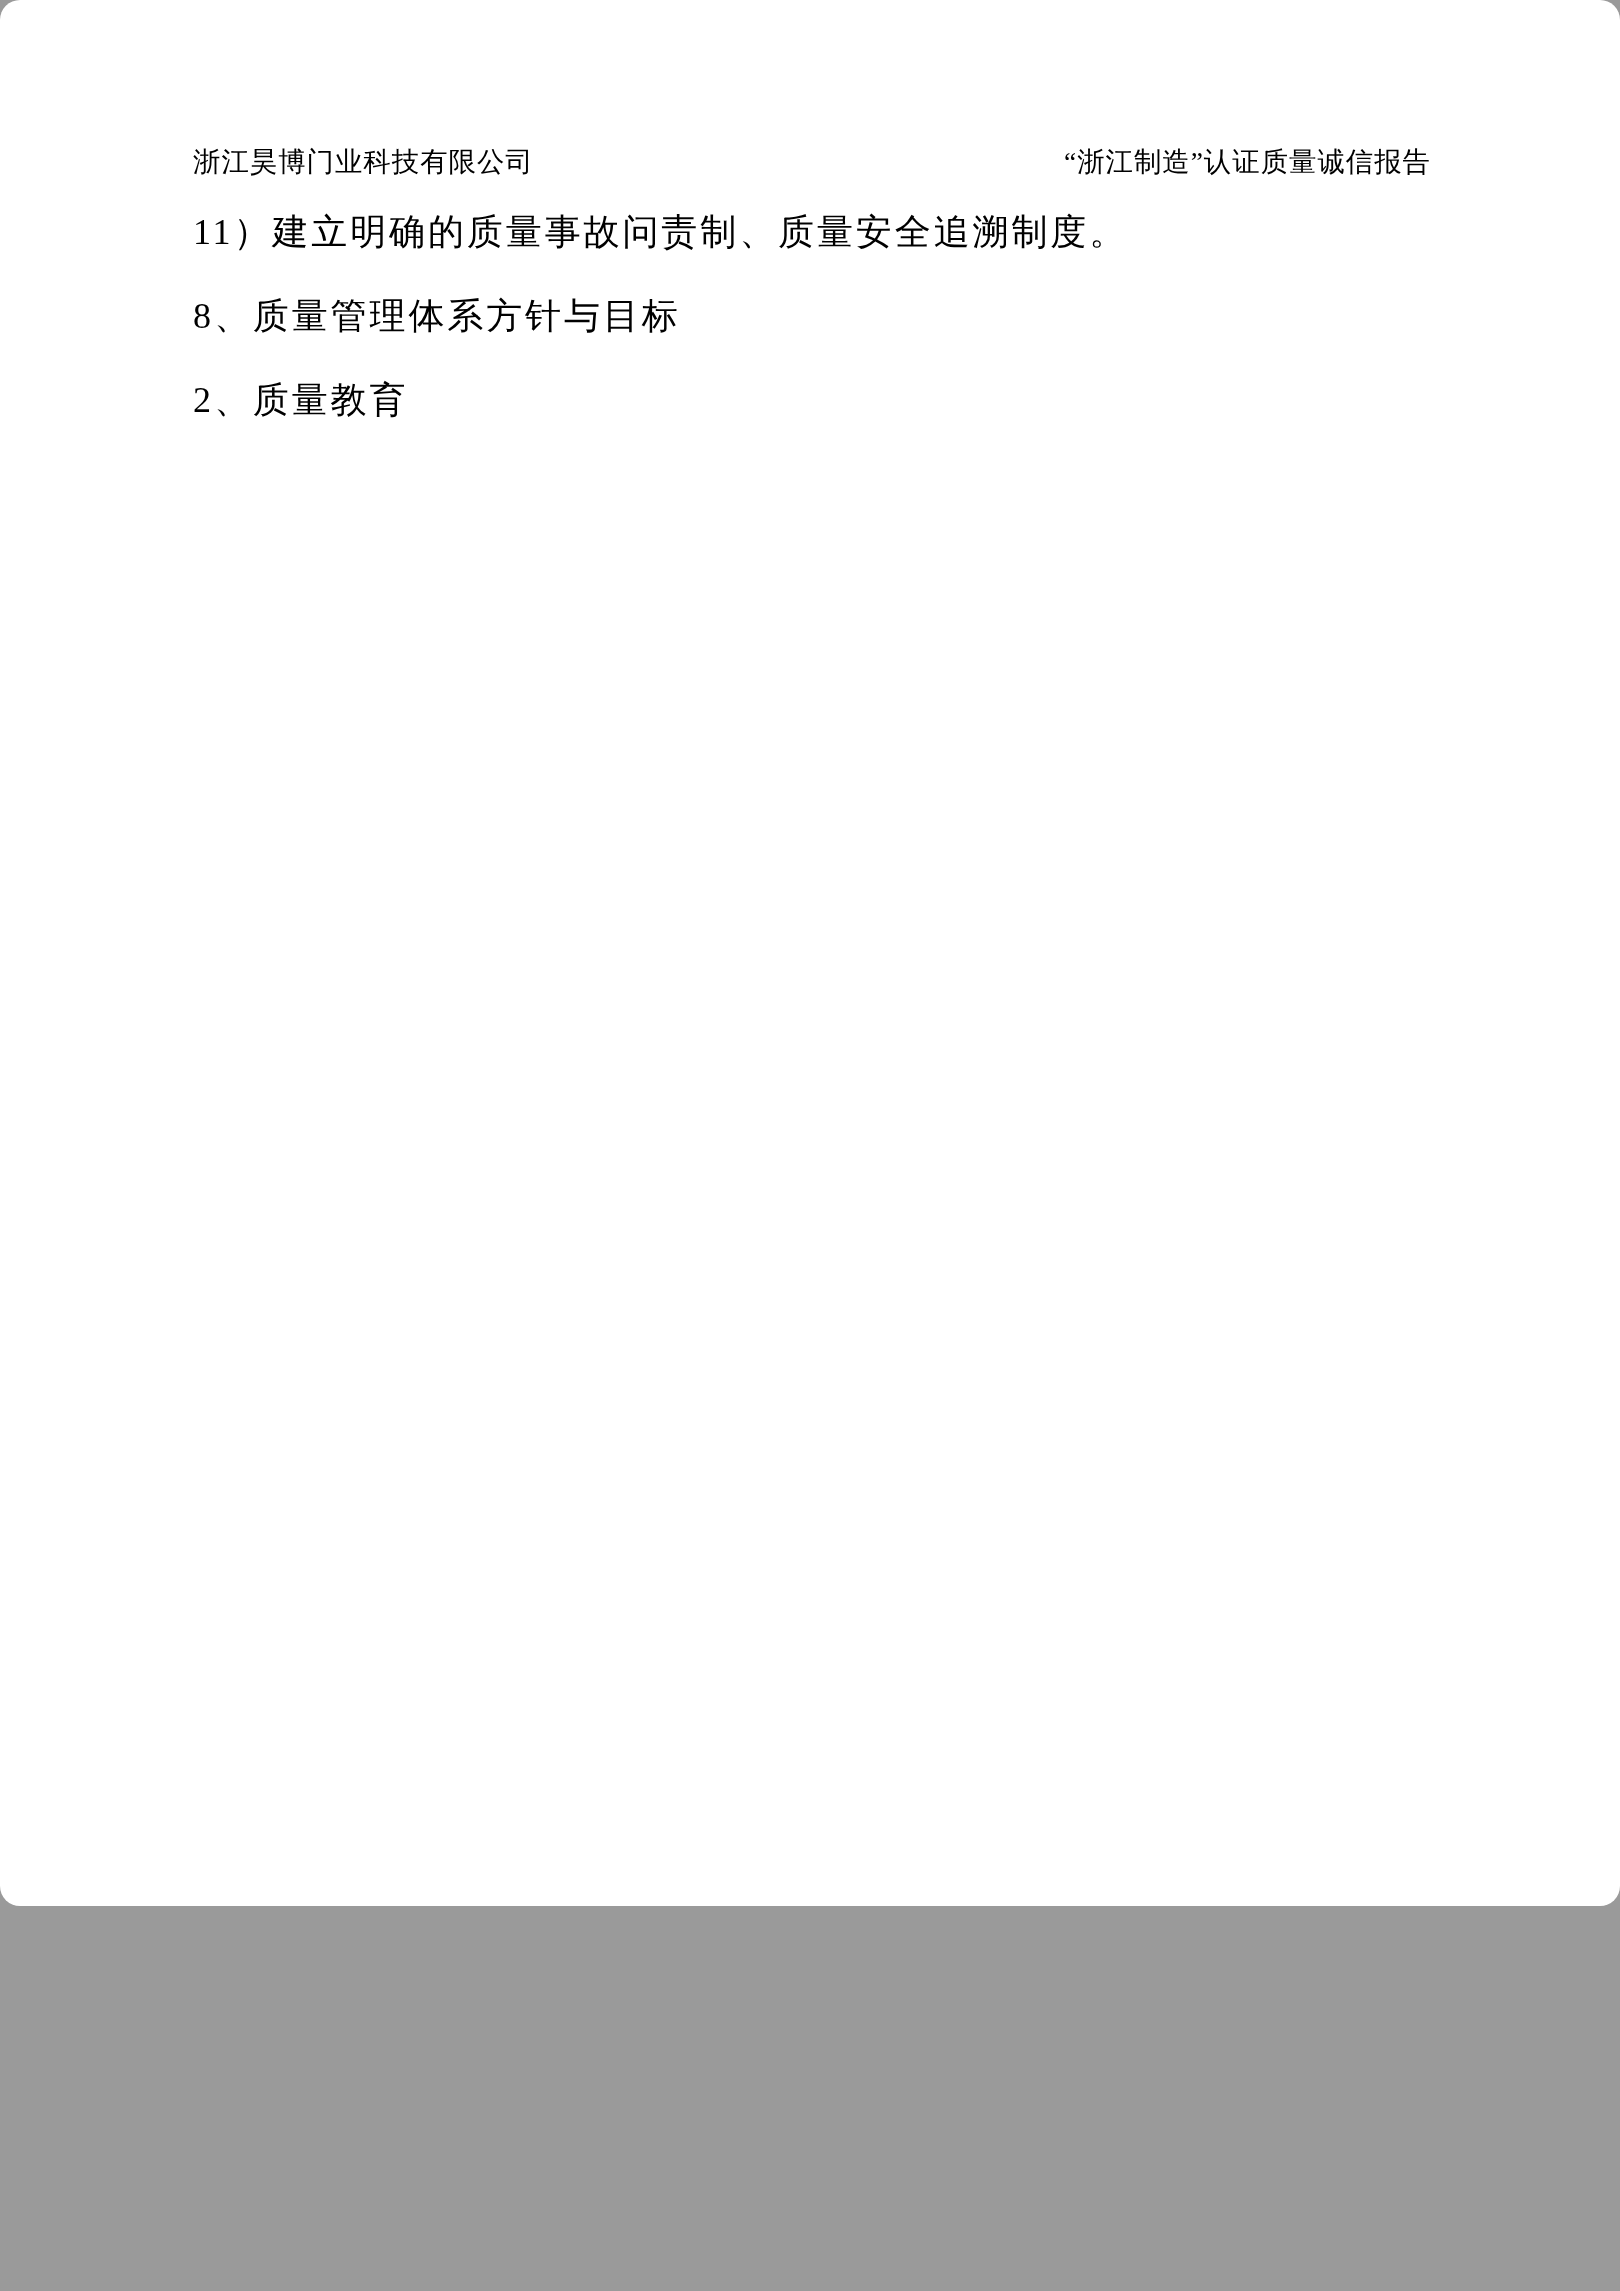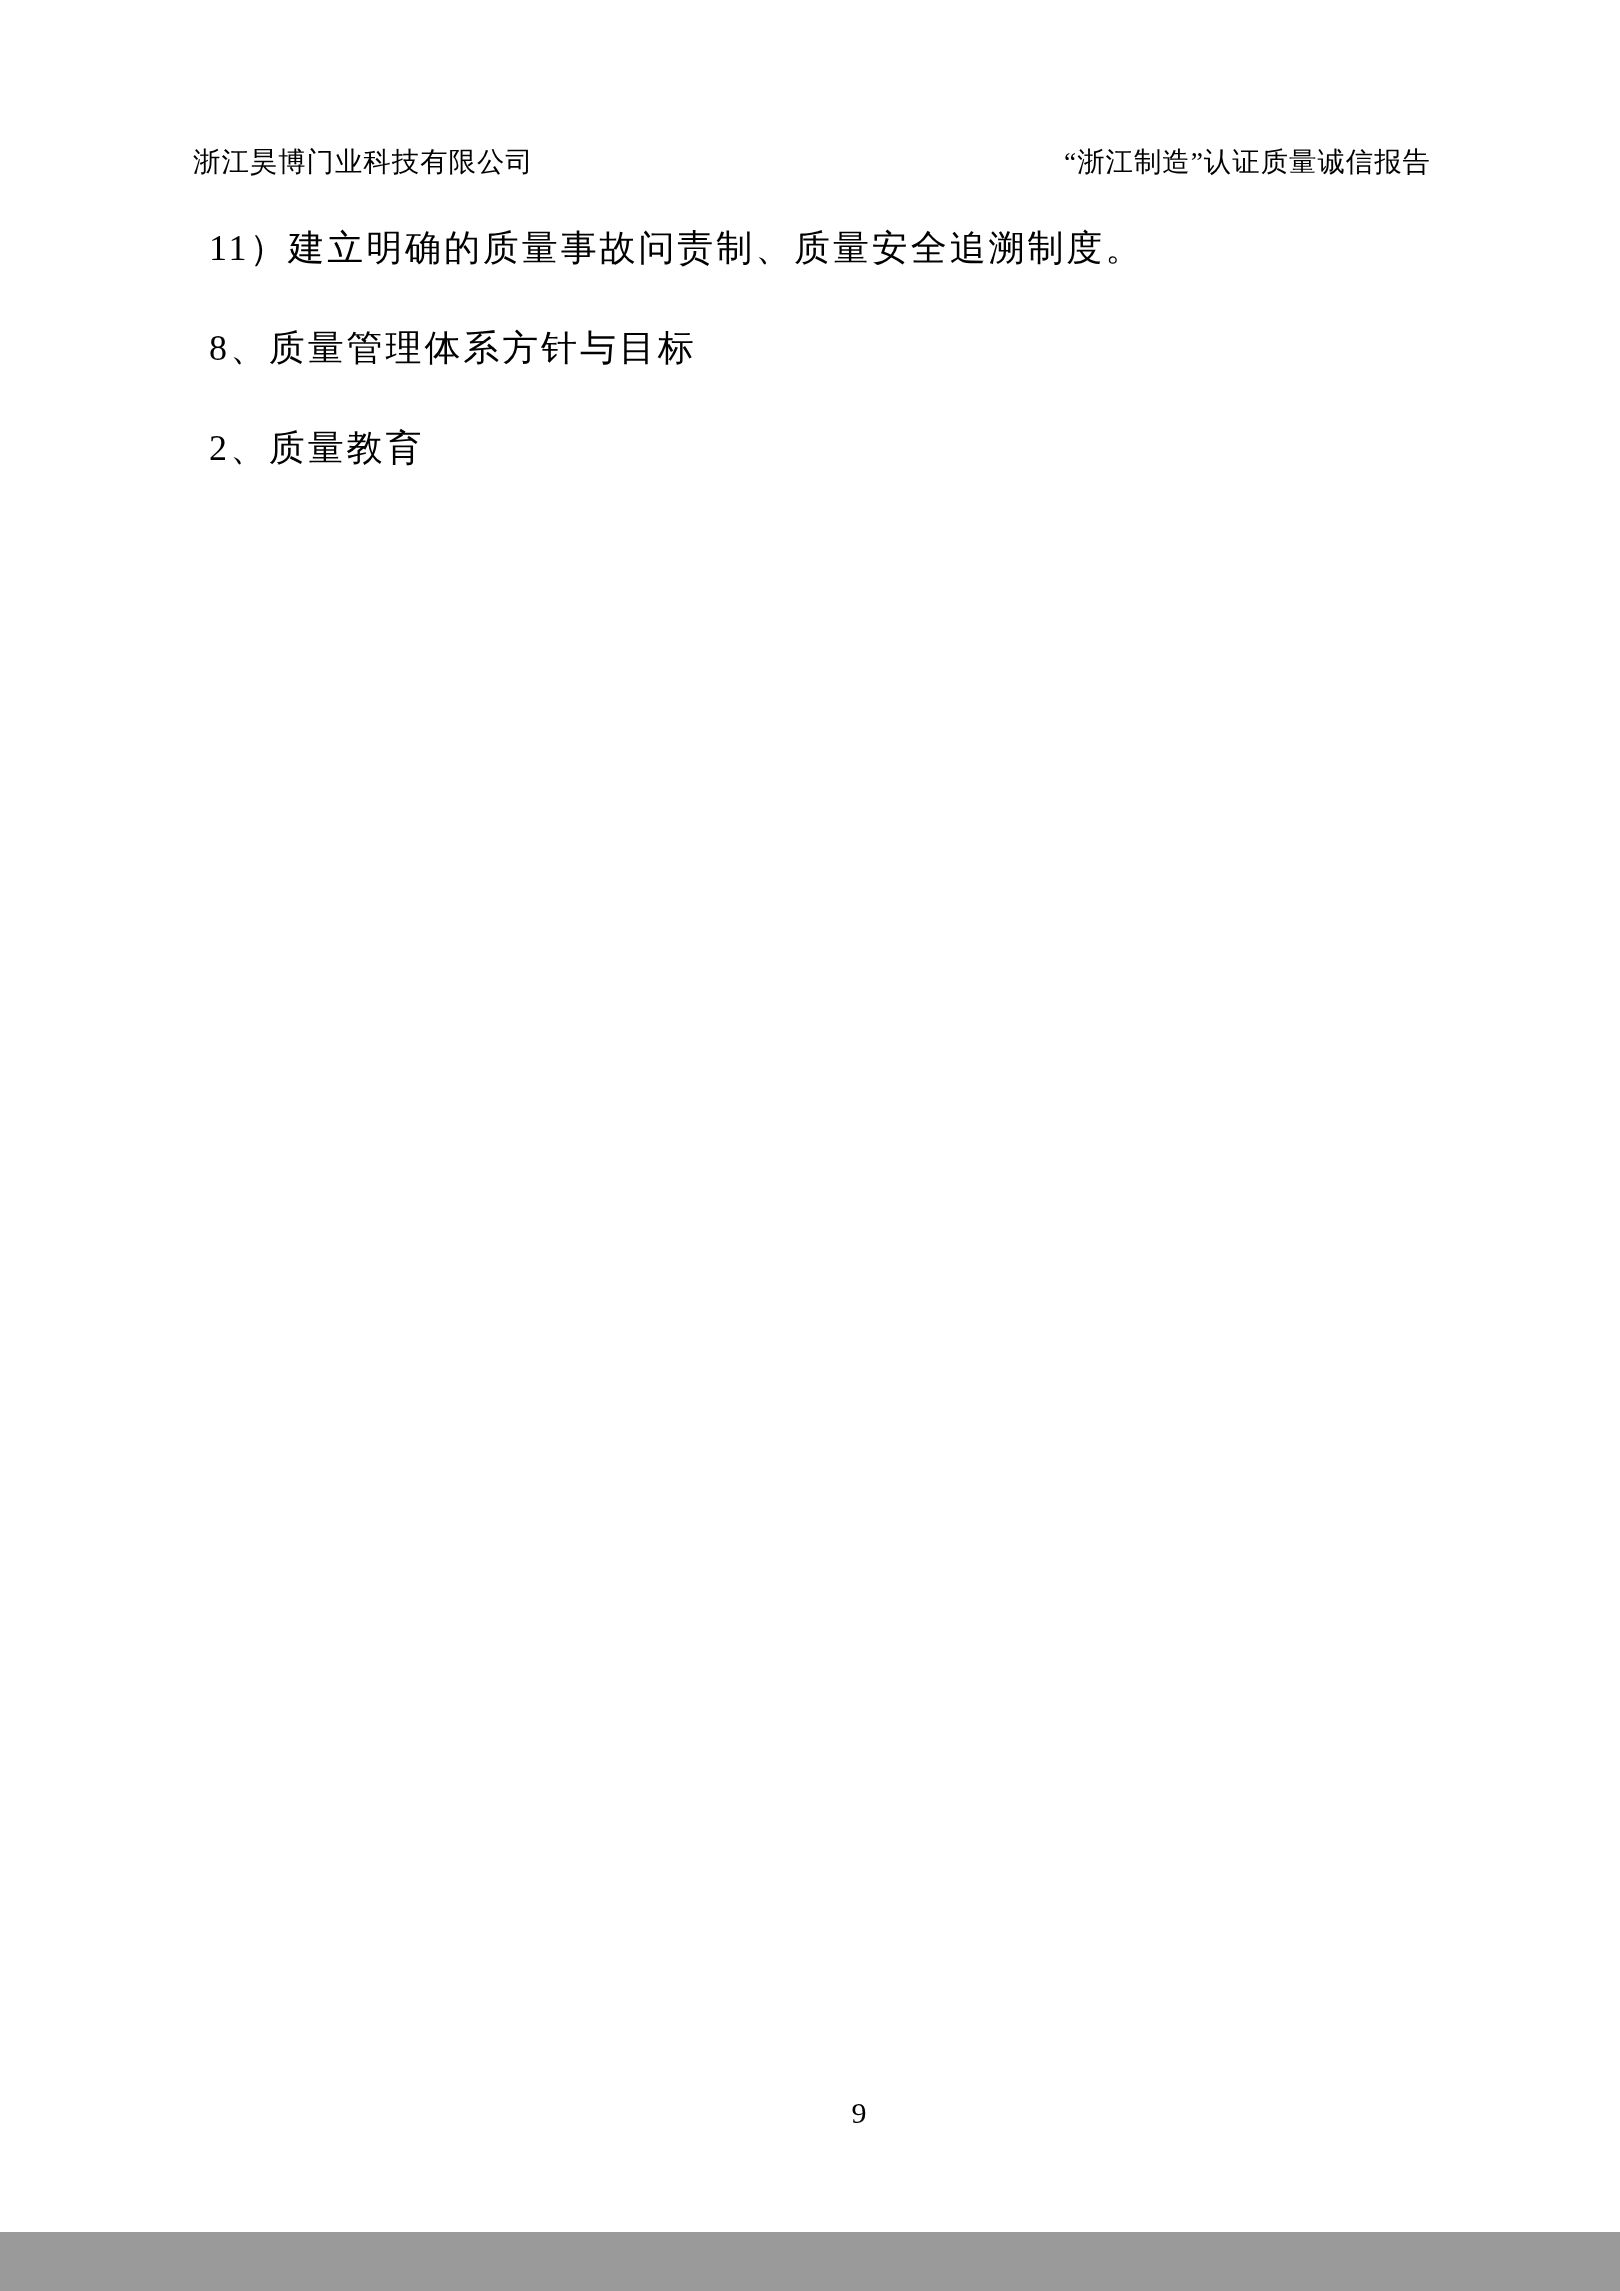--- a/index.html
+++ b/index.html
@@ -3,26 +3,27 @@
 <meta charset="utf-8">
 <style>
   html, body {
     margin: 0;
     padding: 0;
     background: #9a9a9a;
   }
   .page {
     position: relative;
     width: 1620px;
-    height: 2232px;
+    height: 1906px;
     margin: 0 auto;
     background: #ffffff;
     font-family: "Liberation Serif", "DejaVu Serif", serif;
     color: #000000;
     overflow: hidden;
+    border-radius: 20px;
   }
   .header {
     position: absolute;
     top: 143px;
     left: 193px;
     right: 189px;
     display: flex;
     justify-content: space-between;
     align-items: baseline;
     font-size: 27.4px;
@@ -33,21 +34,21 @@
     position: absolute;
     top: 190px;
     left: 193px;
     right: 189px;
     font-size: 36px;
     line-height: 84px;
     letter-spacing: 2.9px;
     text-align: justify;
   }
   .body-text p {
-    margin: 16px;
+    margin: 0;
     padding: 0;
   }
   .indent-a { text-indent: 51px; }
   .indent-b { text-indent: 61px; }
   .policy-bold {
     font-family: "Liberation Sans", "DejaVu Sans", sans-serif;
     font-weight: bold;
     text-decoration: underline;
     text-decoration-thickness: 2.9px;
     text-underline-offset: 9.8px;

